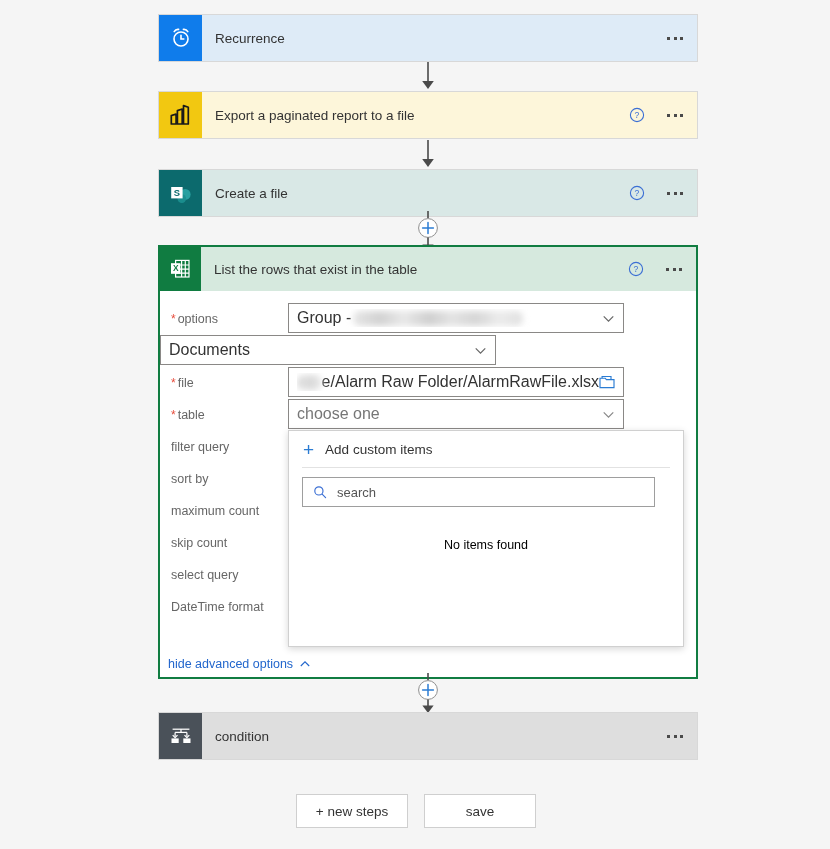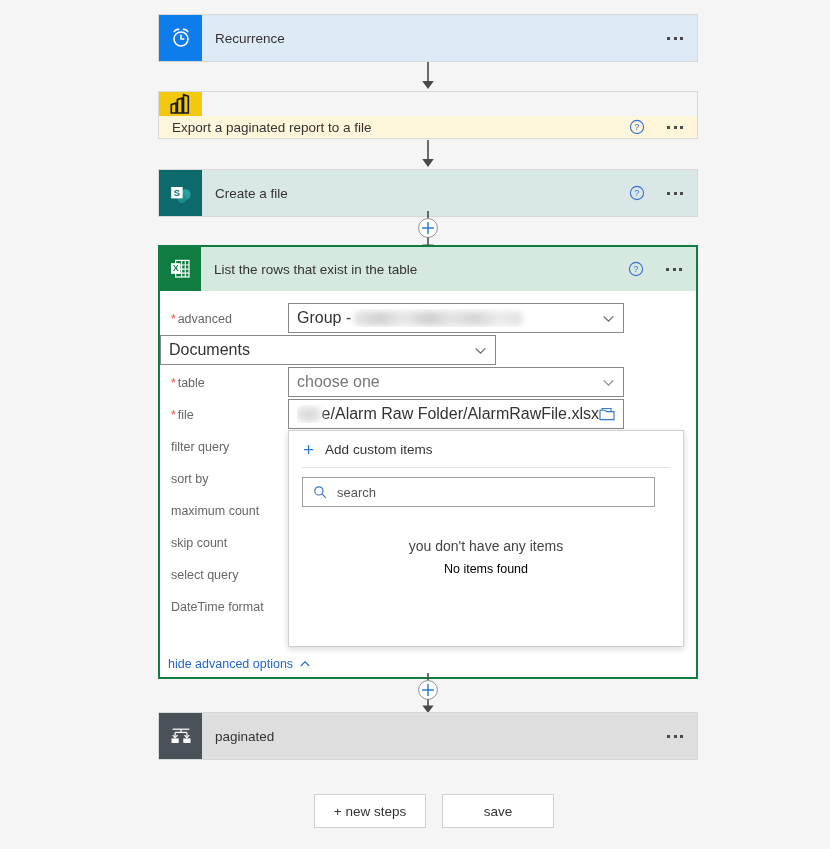--- a/index.html
+++ b/index.html
@@ -80,21 +80,21 @@
     height: 3px;
     background: #4a4a4a;
     border-radius: 0;
   }
 
   
   .card-recurrence { top: 14px; }
   .card-recurrence .card-icon { background: #0f7ceb; }
   .card-recurrence .card-body { background: #deebf7; }
 
-  .card-export { top: 91px; flex-direction: column; }
+  .card-export { top: 91px; }
   .card-export .card-icon { background: #f2c811; }
   .card-export .card-body { background: #fdf6da; }
 
   .card-createfile { top: 169px; }
   .card-createfile .card-icon { background: #0c6a6d; }
   .card-createfile .card-body { background: #d9e8e6; }
 
   .card-condition { top: 712px; }
   .card-condition .card-icon { background: #4a5159; }
   .card-condition .card-body { background: #dedede; }
@@ -299,21 +299,21 @@
     left: 405px;
     width: 46px;
     height: 46px;
   }
   .plus-1 { top: 211px; }
   .plus-2 { top: 673px; }
 
   
   .btn-row {
     position: absolute;
-    left: 314px;
+    left: 296px;
     top: 794px;
     display: flex;
     gap: 16px;
   }
   .btn {
     width: 110px;
     height: 32px;
     background: #ffffff;
     border: 1px solid #cfcfcf;
     font-size: 13.5px;
@@ -453,70 +453,70 @@
             <i></i>
             <i></i>
         </span>
       </div>
     </div>
 
     <div class="exp-form">
 
       <div class="field-row">
         <div class="field-label">
-          <span class="req">*</span><span>advanced</span>
+          <span class="req">*</span><span>options</span>
         </div>
         <div class="field-control">
           <span class="val">
             <span>Group - </span>
               <span class="blur blur-loc"></span>
           </span>
           <svg class="chev" viewBox="0 0 12 12" aria-hidden="true">
             <path d="M1.6 4 L6 8.4 L10.4 4" fill="none" stroke="#666" stroke-width="1.1"></path>
           </svg>
         </div>
       </div>
 
       <div class="field-row">
         <div class="field-control">
           <span class="val">Documents</span>
           <svg class="chev" viewBox="0 0 12 12" aria-hidden="true">
             <path d="M1.6 4 L6 8.4 L10.4 4" fill="none" stroke="#666" stroke-width="1.1"></path>
-          </svg>
-        </div>
-      </div>
-
-      <div class="field-row">
-        <div class="field-label">
-          <span class="req">*</span><span>table</span>
-        </div>
-        <div class="field-control placeholder">
-          <span class="val">choose one</span>
-          <svg class="chev" viewBox="0 0 12 12" aria-hidden="true">
-            <path d="M1.6 4 L6 8.4 L10.4 4" fill="none" stroke="#888" stroke-width="1.1"></path>
           </svg>
         </div>
       </div>
 
       <div class="field-row">
         <div class="field-label">
           <span class="req">*</span><span>file</span>
         </div>
         <div class="field-control">
           <span class="val">
             <span class="blur blur-file"></span>
               <span>e/Alarm Raw Folder/AlarmRawFile.xlsx</span>
           </span>
           <svg class="folder-icon" viewBox="0 0 16 14" aria-hidden="true">
             <path d="M1 3.2 L6.2 3.2 L7.4 4.6 L15 4.6 L15 12.6 L1 12.6 Z" fill="none" stroke="#2b7cd3" stroke-width="1.15"></path>
             <path d="M3.1 3.2 L3.1 1.5 L12 1.5 L12 4.6" fill="none" stroke="#2b7cd3" stroke-width="1.15"></path>
           </svg>
         </div>
       </div>
 
+      <div class="field-row">
+        <div class="field-label">
+          <span class="req">*</span><span>table</span>
+        </div>
+        <div class="field-control placeholder">
+          <span class="val">choose one</span>
+          <svg class="chev" viewBox="0 0 12 12" aria-hidden="true">
+            <path d="M1.6 4 L6 8.4 L10.4 4" fill="none" stroke="#888" stroke-width="1.1"></path>
+          </svg>
+        </div>
+      </div>
+
       <div class="adv-row">filter query</div>
       <div class="adv-row">sort by</div>
       <div class="adv-row">maximum count</div>
       <div class="adv-row">skip count</div>
       <div class="adv-row">select query</div>
       <div class="adv-row">DateTime format</div>
 
       <div class="hide-adv">
         <span>hide advanced options</span>
         <svg viewBox="0 0 12 12" aria-hidden="true">
@@ -535,21 +535,20 @@
     <div class="dd-search-wrap">
       <div class="dd-search">
         <svg viewBox="0 0 14 14" aria-hidden="true">
           <circle cx="5.9" cy="5.9" r="4.1" fill="none" stroke="#3b6fd4" stroke-width="1.15"></circle>
           <path d="M9.1 9.1 L12.6 12.6" stroke="#3b6fd4" stroke-width="1.15" stroke-linecap="round"></path>
         </svg>
         <span>search</span>
       </div>
     </div>
     <div class="dd-empty">
-      <div class="t1">you don't have any items</div>
       <div class="t2">No items found</div>
     </div>
   </div>
 
   <div class="plus-node plus-2">
     <svg width="46" height="46" viewBox="0 0 46 46" aria-hidden="true">
       <path d="M23 0 L23 7" stroke="#4a4a4a" stroke-width="1.6" fill="none"></path>
       <circle cx="23" cy="17" r="9.4" fill="#ffffff" stroke="#8f8f8f" stroke-width="1"></circle>
       <path d="M23 11.6 L23 22.4 M17.6 17 L28.4 17" stroke="#2b7cd3" stroke-width="1.5" stroke-linecap="round"></path>
       <path d="M23 26.6 L23 33" stroke="#4a4a4a" stroke-width="1.6" fill="none"></path>
@@ -566,21 +565,21 @@
           <path d="M7.1 8.4 L18.9 8.4"></path>
           <path d="M7.1 8.4 L7.1 12.4 M18.9 8.4 L18.9 12.4"></path>
           <path d="M4.7 11.1 L7.1 13.6 L9.5 11.1"></path>
           <path d="M16.5 11.1 L18.9 13.6 L21.3 11.1"></path>
         </g>
         <rect x="3.5" y="14.4" width="7.2" height="4.6" fill="#ffffff"></rect>
         <rect x="15.3" y="14.4" width="7.2" height="4.6" fill="#ffffff"></rect>
       </svg>
     </div>
     <div class="card-body">
-      <span class="card-title">paginated</span>
+      <span class="card-title">condition</span>
       <span class="ellipsis-btn">
         <i></i>
           <i></i>
           <i></i>
       </span>
     </div>
   </div>
 
   <div class="btn-row">
     <div class="btn">+ new steps</div>

